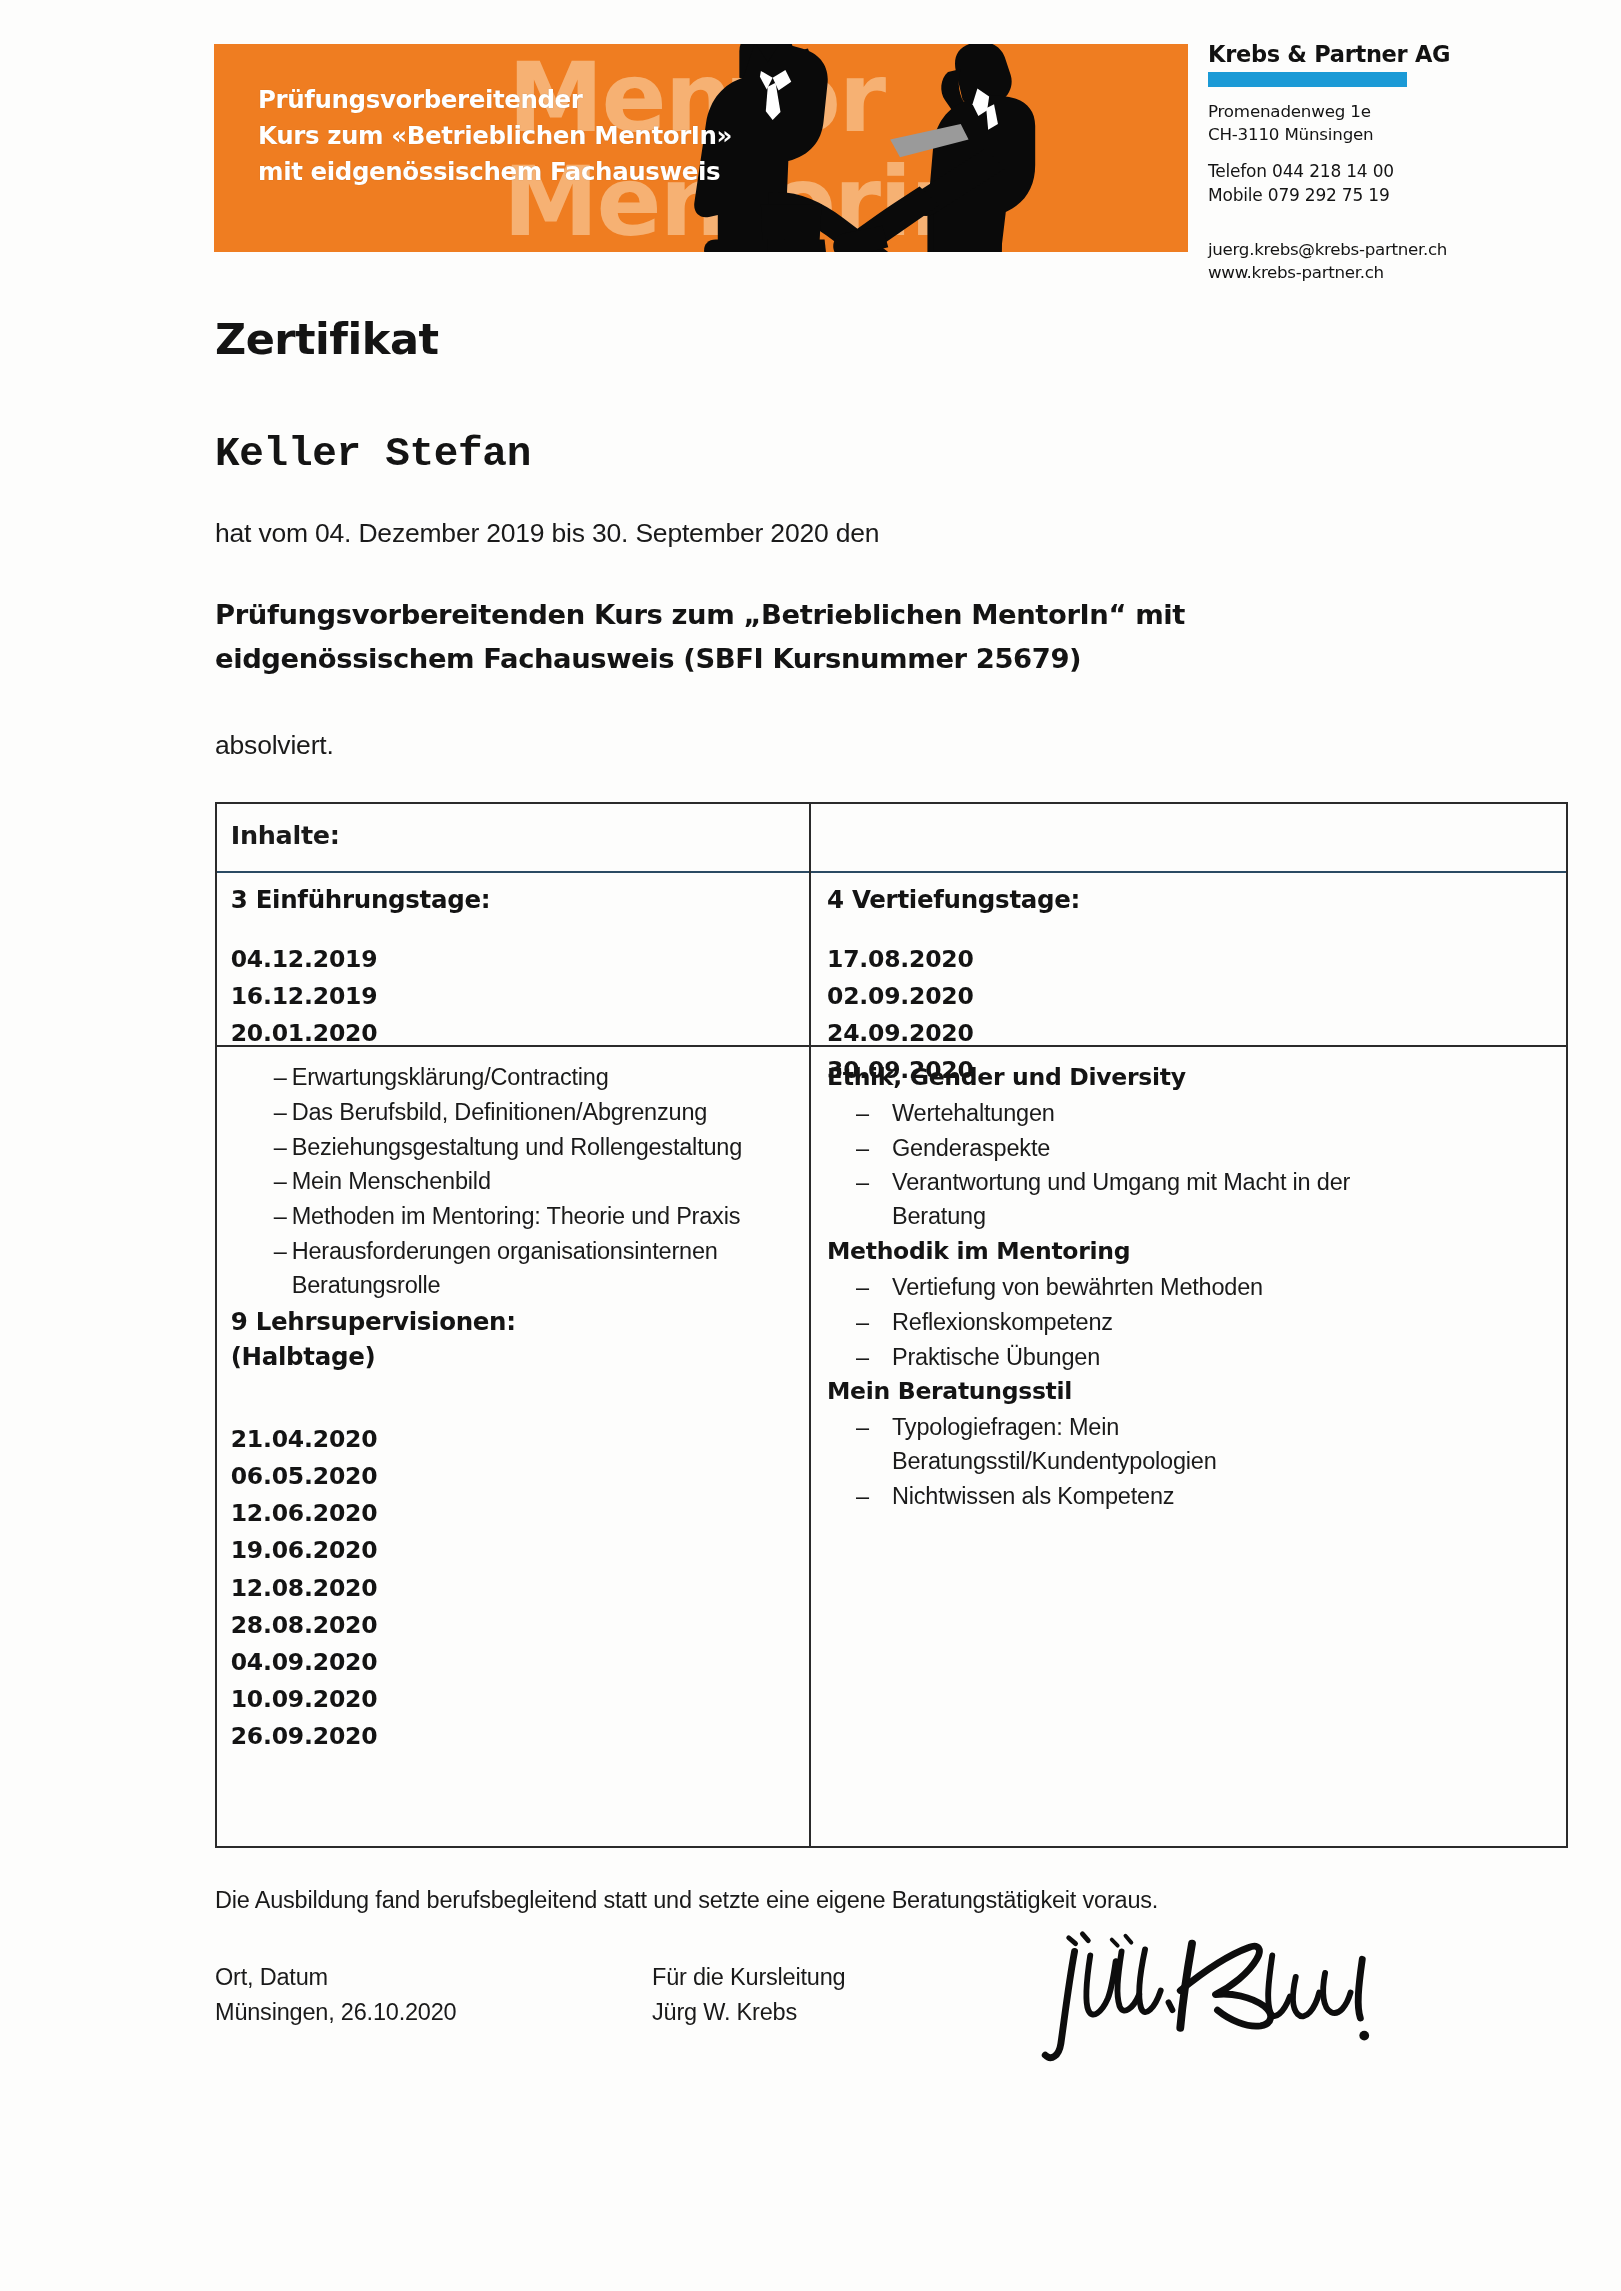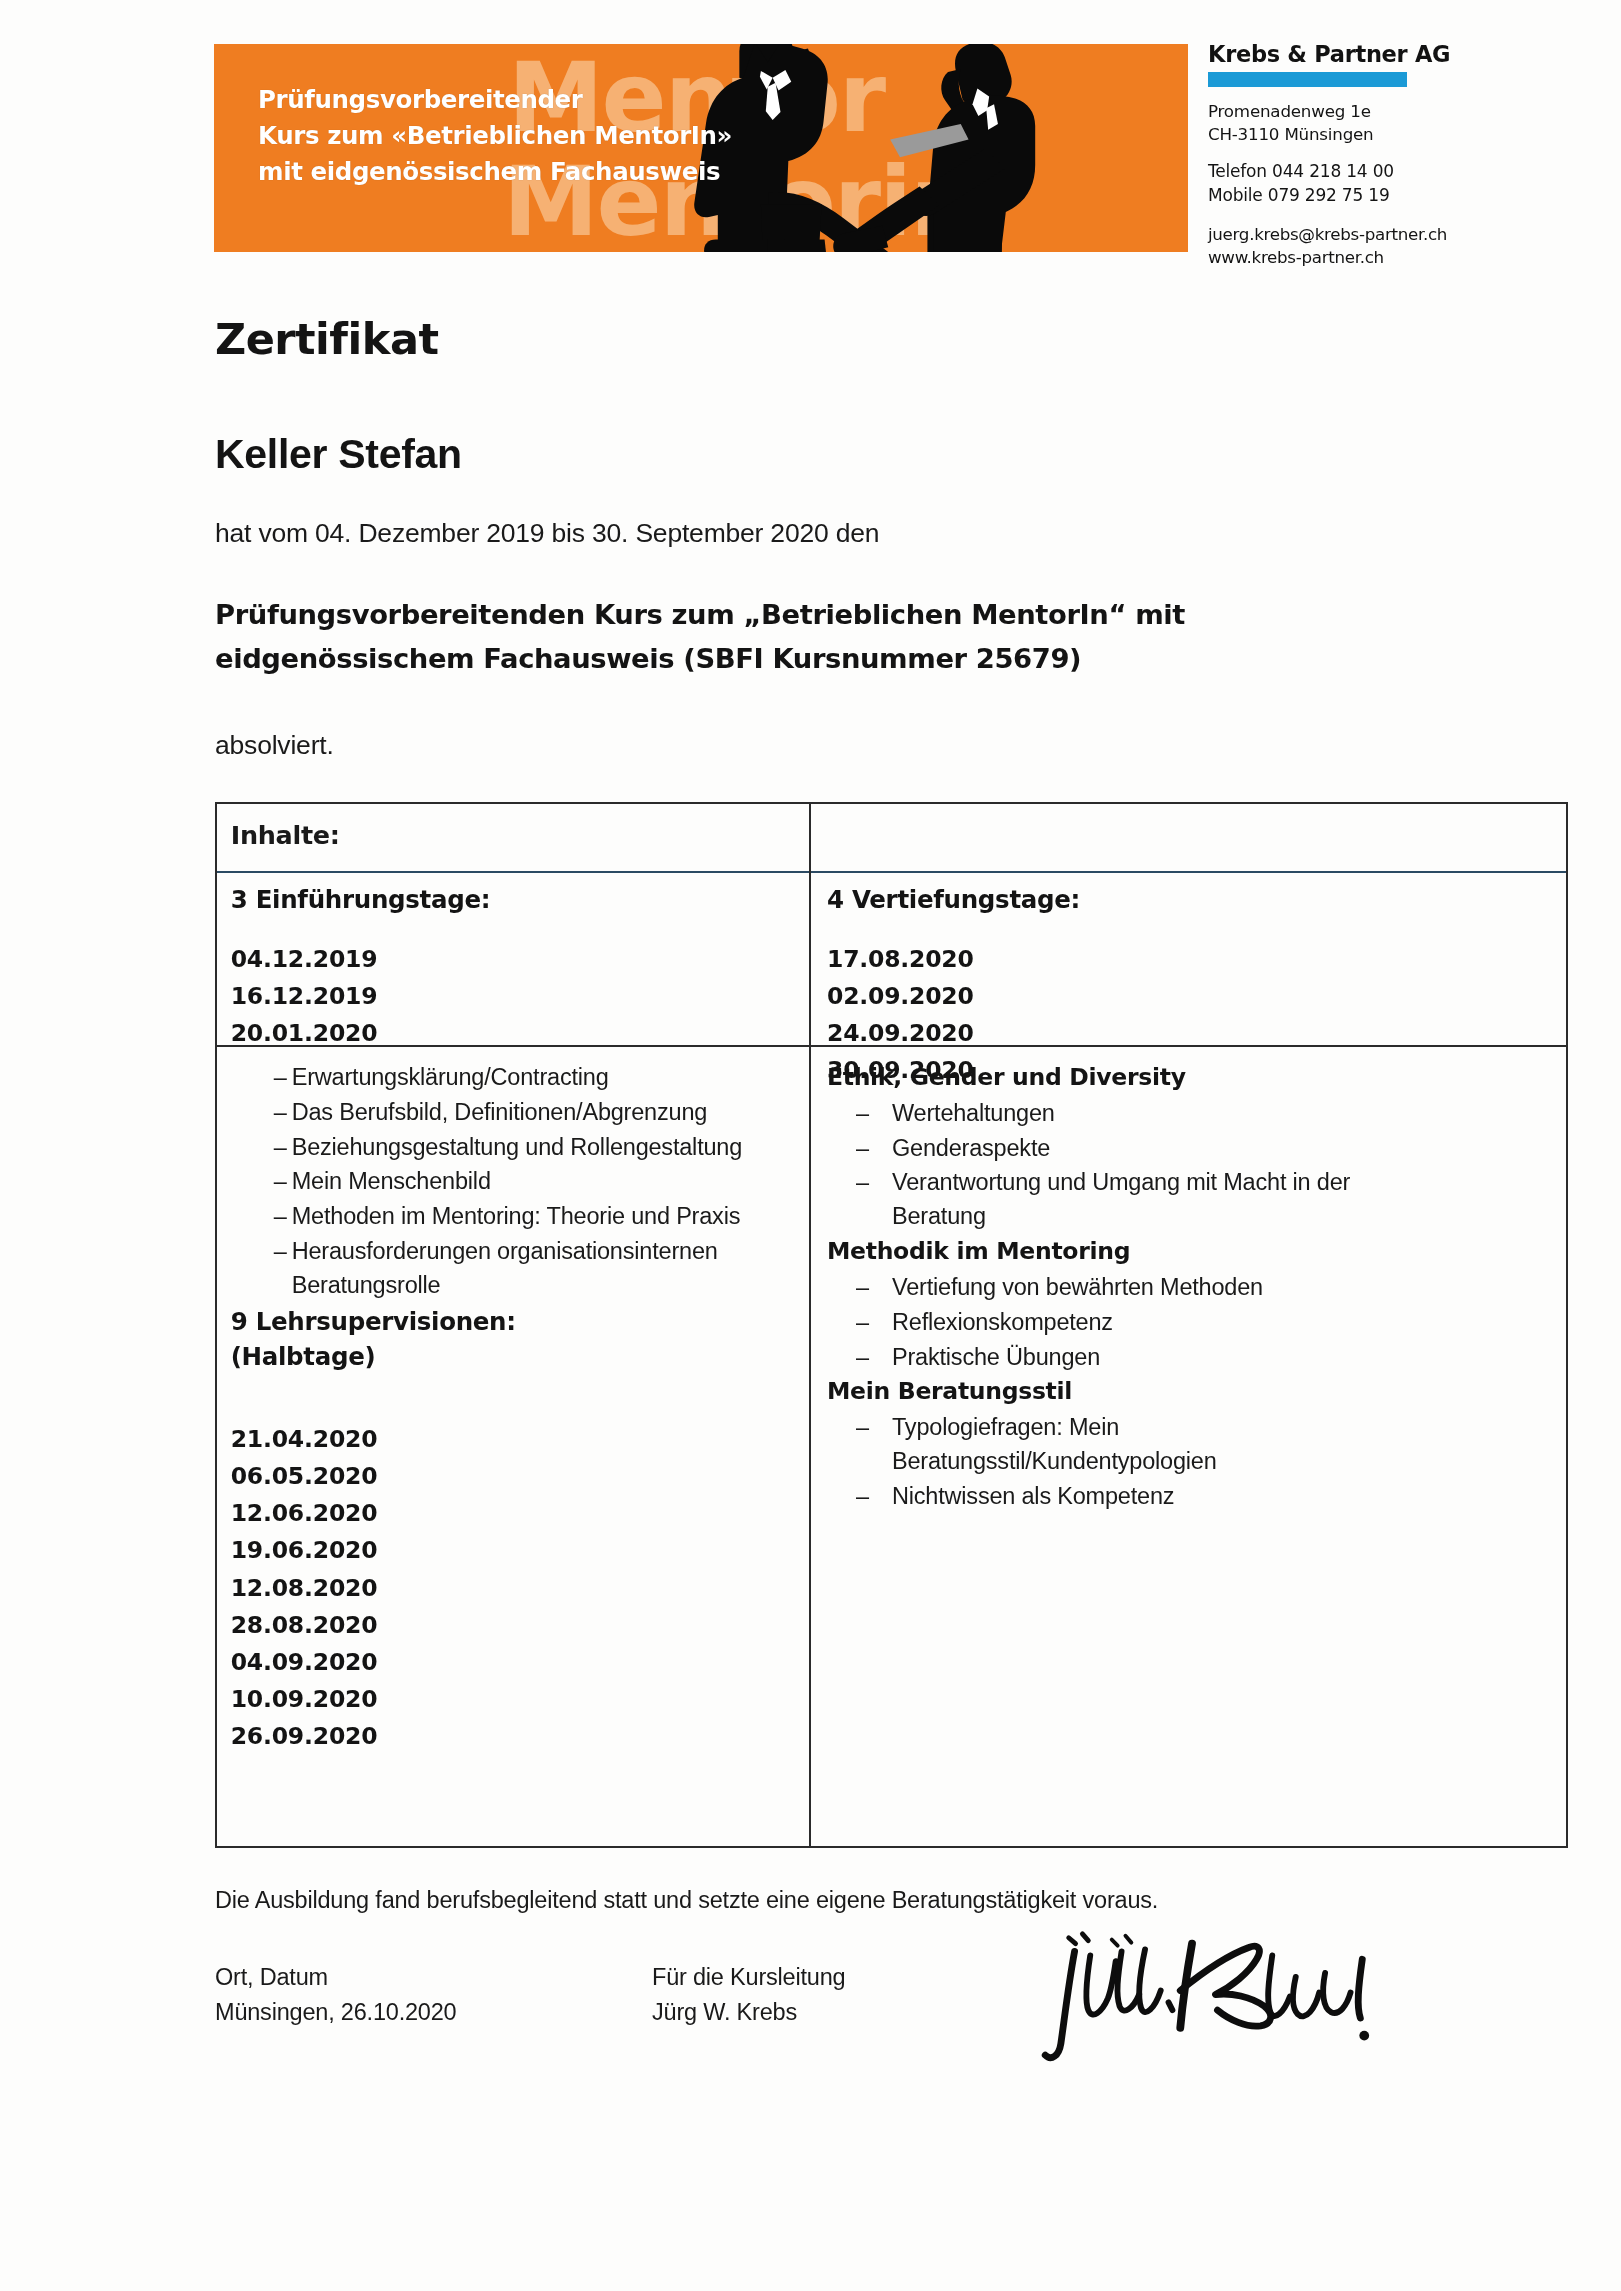--- a/index.html
+++ b/index.html
@@ -35,29 +35,29 @@
 
   
   .company{position:absolute;left:1208px;top:41px;width:294px;}
   .company-name{font-family:"DejaVu Sans",sans-serif;font-weight:bold;
     font-size:22.5px;color:#121212;letter-spacing:-0.3px;white-space:nowrap;}
   .company-rule{margin-top:4.9px;width:199px;height:14.7px;background:#1b9ad6;}
   .company-addr{margin-top:13.7px;font-family:"DejaVu Sans",sans-serif;
     font-size:16.7px;line-height:1.38;color:#141414;letter-spacing:-0.2px;}
   .company-tel{margin-top:13.7px;font-family:"DejaVu Sans",sans-serif;
     font-size:17px;line-height:1.38;color:#141414;letter-spacing:-0.2px;}
-  .company-web{margin-top:16px;font-family:"DejaVu Sans",sans-serif;
+  .company-web{margin-top:31px;font-family:"DejaVu Sans",sans-serif;
     font-size:16.7px;line-height:1.38;color:#141414;letter-spacing:-0.3px;}
 
   
   .cert-title{position:absolute;left:215px;top:314px;
     font-family:"DejaVu Sans",sans-serif;font-weight:bold;font-size:43px;
     letter-spacing:-0.5px;color:#141414;}
   .cert-name{position:absolute;left:215px;top:431px;
-    font-family:Liberation Sans, sans-serif;font-weight:bold;font-size:41px;
+    font-family:Liberation Mono, monospace;font-weight:bold;font-size:41px;
     letter-spacing:-0.3px;color:#141414;}
   .cert-line1{position:absolute;left:215px;top:518px;font-size:26.5px;
     letter-spacing:-0.2px;color:#1a1a1a;}
   .cert-course{position:absolute;left:215px;top:593px;width:1157px;
     font-family:"DejaVu Sans",sans-serif;font-weight:bold;font-size:27.4px;
     line-height:1.62;letter-spacing:-0.4px;color:#141414;}
   .cert-absolviert{position:absolute;left:215px;top:730px;font-size:26.5px;
     letter-spacing:-0.2px;color:#1a1a1a;}
 
   

